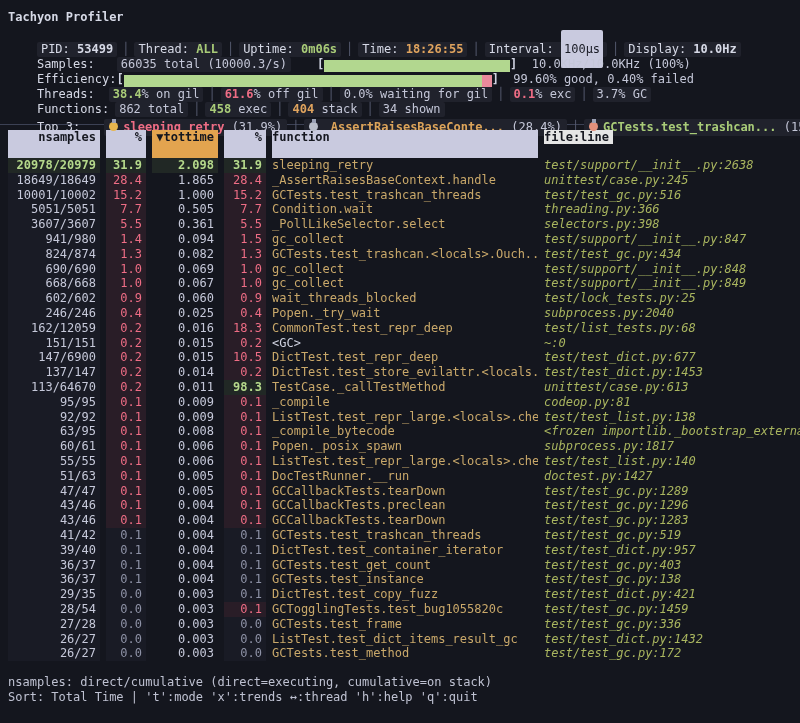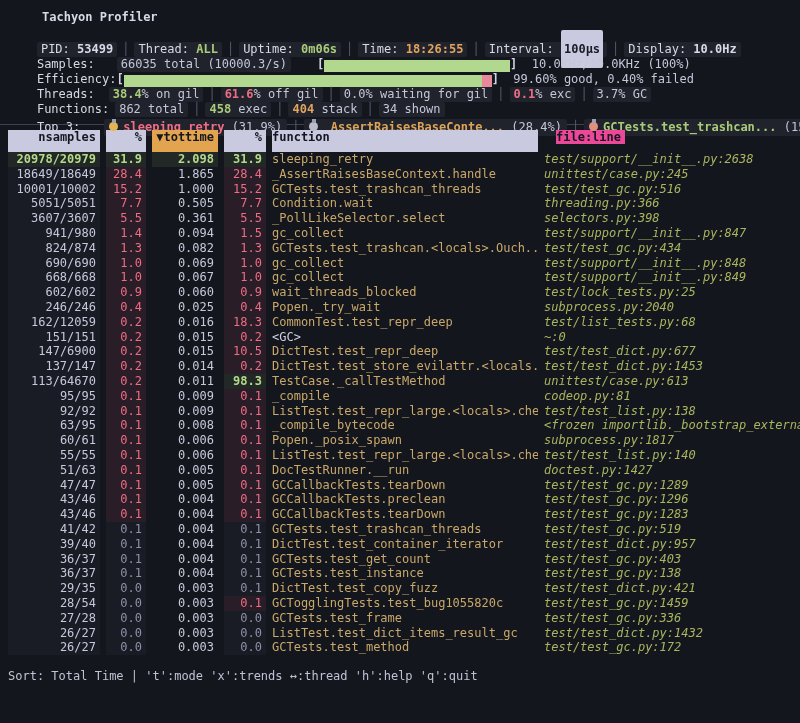--- a/index.html
+++ b/index.html
@@ -3,42 +3,42 @@
 <meta charset="utf-8">
 <style>
   html,body{margin:0;padding:0;background:#101219;}
   .term{
     position:relative;width:800px;height:723px;box-sizing:border-box;
     background:#14161e;color:#c4c7d8;overflow:hidden;
     font-family:"DejaVu Sans Mono","Liberation Mono",monospace;
     font-size:12px;line-height:15px;padding:10px 0 0 8px;
   }
   .ln{white-space:pre;height:15px;}
-  .title{color:#d6d9e6;font-weight:bold;margin-bottom:2px;margin-left:34px;}
+  .title{color:#d6d9e6;font-weight:bold;margin-bottom:2px;}
   .box{background:#20222c;border-radius:2px;padding:0 4px;display:inline-block;}
   .lbl{color:#d6d9e6;font-weight:normal;}
   .sepg{color:#565b70;margin:0 5px;}
   .v-green{color:#a9cc78;font-weight:bold;text-align:center;}
   .v-orange{color:#e0a45e;font-weight:bold;}
   .v-white{color:#d6d9e6;font-weight:bold;}
   .v-red{color:#ef6d85;font-weight:bold;}
   .v-norm{color:#c4c7d8;}
-  .v-lav{background:#c9cadf;color:#1a1c26;border-radius:2px;padding:12px 3px;font-weight:bold;}
+  .v-lav{background:#c9cadf;color:#1a1c26;border-radius:2px;padding:12px 3px;font-weight:normal;}
   .bar{display:inline-block;height:12px;vertical-align:-2px;}
   .bar-good{background:#b2d78f;}
   .bar-fail{background:#e8899b;}
   .bracket{color:#d0d3e2;font-weight:bold;}
   .hr{border-top:1px solid #3c4154;margin:5px 0 5px -8px;width:800px;}
   
   .grid{display:grid;grid-template-columns:92px 40px 66px 42px 266px 1fr;column-gap:6px;}
-  .hcell{background:#c9cadf;color:#15171f;font-weight:bold;height:22px;line-height:14px;white-space:pre;}
+  .hcell{background:#c9cadf;color:#15171f;font-weight:bold;height:28px;line-height:14px;white-space:pre;}
   .hnum{text-align:right;padding-right:4px;}
   .hsort{background:#e3a44f;}
   .hfile{background:transparent;}
-  .hfile span{background:#ec4899;display:inline-block;padding-right:4px;margin-left:12px;}
+  .hfile span{background:#e5e5e5;display:inline-block;padding-right:4px;}
   .row{display:contents;}
   .cell{height:14.8px;line-height:14.8px;white-space:pre;overflow:hidden;}
   .num{text-align:right;padding-right:4px;}
   .stripe{background:#191b25;}
   .c-n{color:#c6c9da;}
   .c-g{color:#b5d98b;font-weight:bold;background:rgba(160,210,110,0.10);}
   .c-r{color:#ef6d85;font-weight:normal;background:rgba(235,100,130,0.10);}
   .c-d{color:#8e92a6;}
   .c-k{color:#c9a86a;}
   .c-w{color:#cfd2e0;}
@@ -127,16 +127,17 @@
       <div class="row"><div class="cell num stripe c-n">36/37</div><div class="cell num stripe c-d">0.1</div><div class="cell num c-n">0.004</div><div class="cell num stripe c-d">0.1</div><div class="cell fnpad c-k">GCTests.test_get_count</div><div class="cell c-file">test/test_gc.py:403</div></div>
       <div class="row"><div class="cell num stripe c-n">36/37</div><div class="cell num stripe c-d">0.1</div><div class="cell num c-n">0.004</div><div class="cell num stripe c-d">0.1</div><div class="cell fnpad c-k">GCTests.test_instance</div><div class="cell c-file">test/test_gc.py:138</div></div>
       <div class="row"><div class="cell num stripe c-n">29/35</div><div class="cell num stripe c-d">0.0</div><div class="cell num c-n">0.003</div><div class="cell num stripe c-d">0.1</div><div class="cell fnpad c-k">DictTest.test_copy_fuzz</div><div class="cell c-file">test/test_dict.py:421</div></div>
       <div class="row"><div class="cell num stripe c-n">28/54</div><div class="cell num stripe c-d">0.0</div><div class="cell num c-n">0.003</div><div class="cell num stripe c-r">0.1</div><div class="cell fnpad c-k">GCTogglingTests.test_bug1055820c</div><div class="cell c-file">test/test_gc.py:1459</div></div>
       <div class="row"><div class="cell num stripe c-n">27/28</div><div class="cell num stripe c-d">0.0</div><div class="cell num c-n">0.003</div><div class="cell num stripe c-d">0.0</div><div class="cell fnpad c-k">GCTests.test_frame</div><div class="cell c-file">test/test_gc.py:336</div></div>
       <div class="row"><div class="cell num stripe c-n">26/27</div><div class="cell num stripe c-d">0.0</div><div class="cell num c-n">0.003</div><div class="cell num stripe c-d">0.0</div><div class="cell fnpad c-k">ListTest.test_dict_items_result_gc</div><div class="cell c-file">test/test_dict.py:1432</div></div>
       <div class="row"><div class="cell num stripe c-n">26/27</div><div class="cell num stripe c-d">0.0</div><div class="cell num c-n">0.003</div><div class="cell num stripe c-d">0.0</div><div class="cell fnpad c-k">GCTests.test_method</div><div class="cell c-file">test/test_gc.py:172</div></div>
     </div>
 
   <div class="footer">
+    <div class="ln">nsamples: direct/cumulative (direct=executing, cumulative=on stack)</div>
     <div class="ln">Sort: Total Time | 't':mode 'x':trends ↔:thread 'h':help 'q':quit</div>
   </div>
 
 </div>
 
 </body></html>

